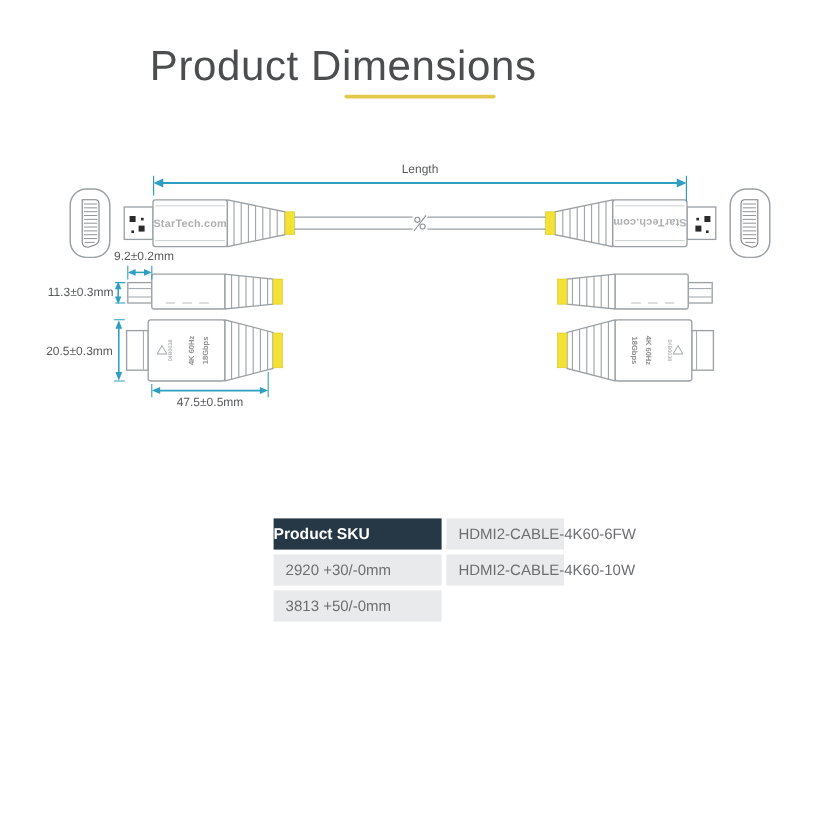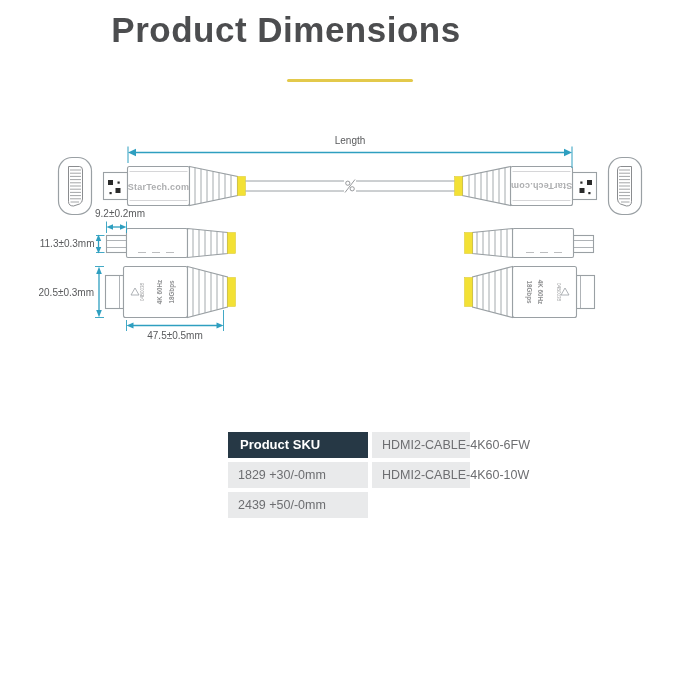--- a/index.html
+++ b/index.html
@@ -1,37 +1,37 @@
 <!DOCTYPE html>
 <html><head>
 <meta charset="utf-8">
 <style>
   html,body { margin:0; padding:0; }
   body {
     width:700px; height:700px; position:relative; background:#ffffff;
     font-family:"Liberation Sans", sans-serif; overflow:hidden;
   }
   .page-title {
-    position:absolute; top:10px; left:0; width:572px; text-align:center;
-    font-size:35px; font-weight:700; color:#4c4d4f; letter-spacing:0.5px;
+    position:absolute; top:36px; left:0; width:572px; text-align:center;
+    font-size:35px; font-weight:400; color:#4c4d4f; letter-spacing:0.5px;
   }
   .title-underline {
     position:absolute; top:79px; left:287px; width:126px; height:3px;
     background:#e3c94b; border-radius:2px;
   }
   svg.diagram { position:absolute; top:100px; left:0; }
   svg text { font-family:"Liberation Sans", sans-serif; }
   .dim-label { fill:#595a5c; font-size:10px; }
   .spec-table {
     position:absolute; top:432px; left:228px;
     display:grid; grid-template-columns:140px 98px; gap:4px;
   }
   .spec-table .h {
     background:#263845; color:#ffffff; font-size:13px; font-weight:bold;
-    height:26px; line-height:26px; padding-left:12px; box-sizing:border-box;
+    height:26px; line-height:26px; padding-left:0; box-sizing:border-box;
   }
   .spec-table .c {
     background:#e9eaeb; color:#6d6e71; font-size:12.5px;
     height:26px; line-height:26px; padding-left:10px; box-sizing:border-box;
     white-space:nowrap;
   }
 </style>
 </head>
 <body>
 
@@ -157,16 +157,16 @@
     <path d="M132,325.5 H218" stroke-width="1.3"></path>
     <polygon points="126.5,325.5 133.5,322.6 133.5,328.4" fill="#2e9fc0" stroke="none"></polygon>
     <polygon points="223.5,325.5 216.5,322.6 216.5,328.4" fill="#2e9fc0" stroke="none"></polygon>
   </g>
   <text class="dim-label" x="175" y="338.5" text-anchor="middle">47.5±0.5mm</text>
 </svg>
 
 <div class="spec-table">
   <div class="h">Product SKU</div>
   <div class="c">HDMI2-CABLE-4K60-6FW</div>
-  <div class="c">1829 +30/-0mm</div>
+  <div class="c">2920 +30/-0mm</div>
   <div class="c">HDMI2-CABLE-4K60-10W</div>
-  <div class="c">2439 +50/-0mm</div>
+  <div class="c">3813 +50/-0mm</div>
 </div>
 
 </body></html>

